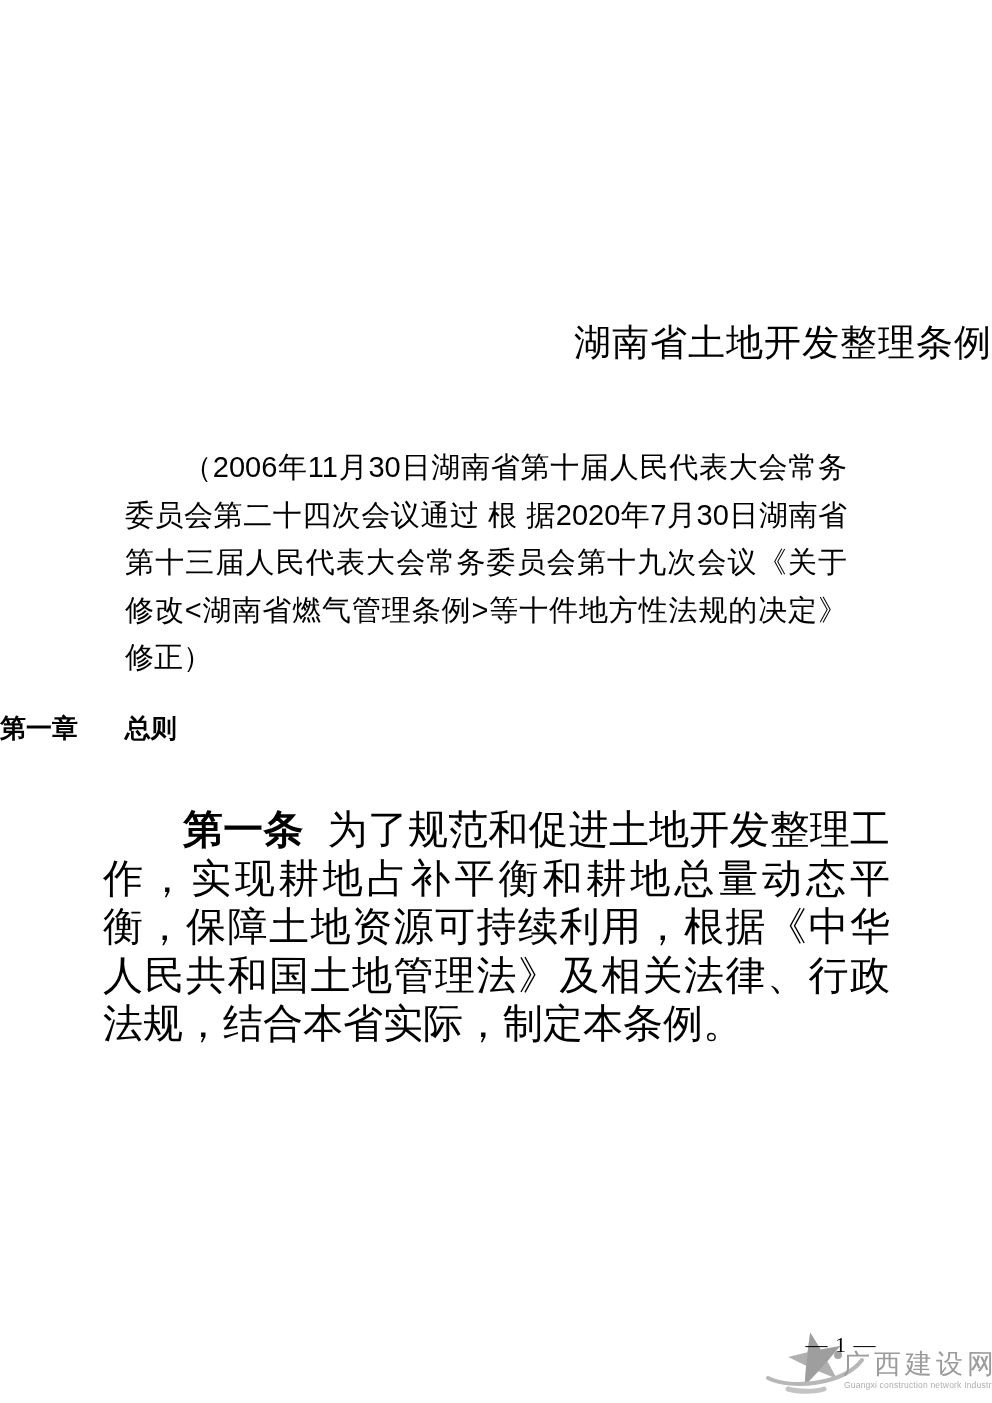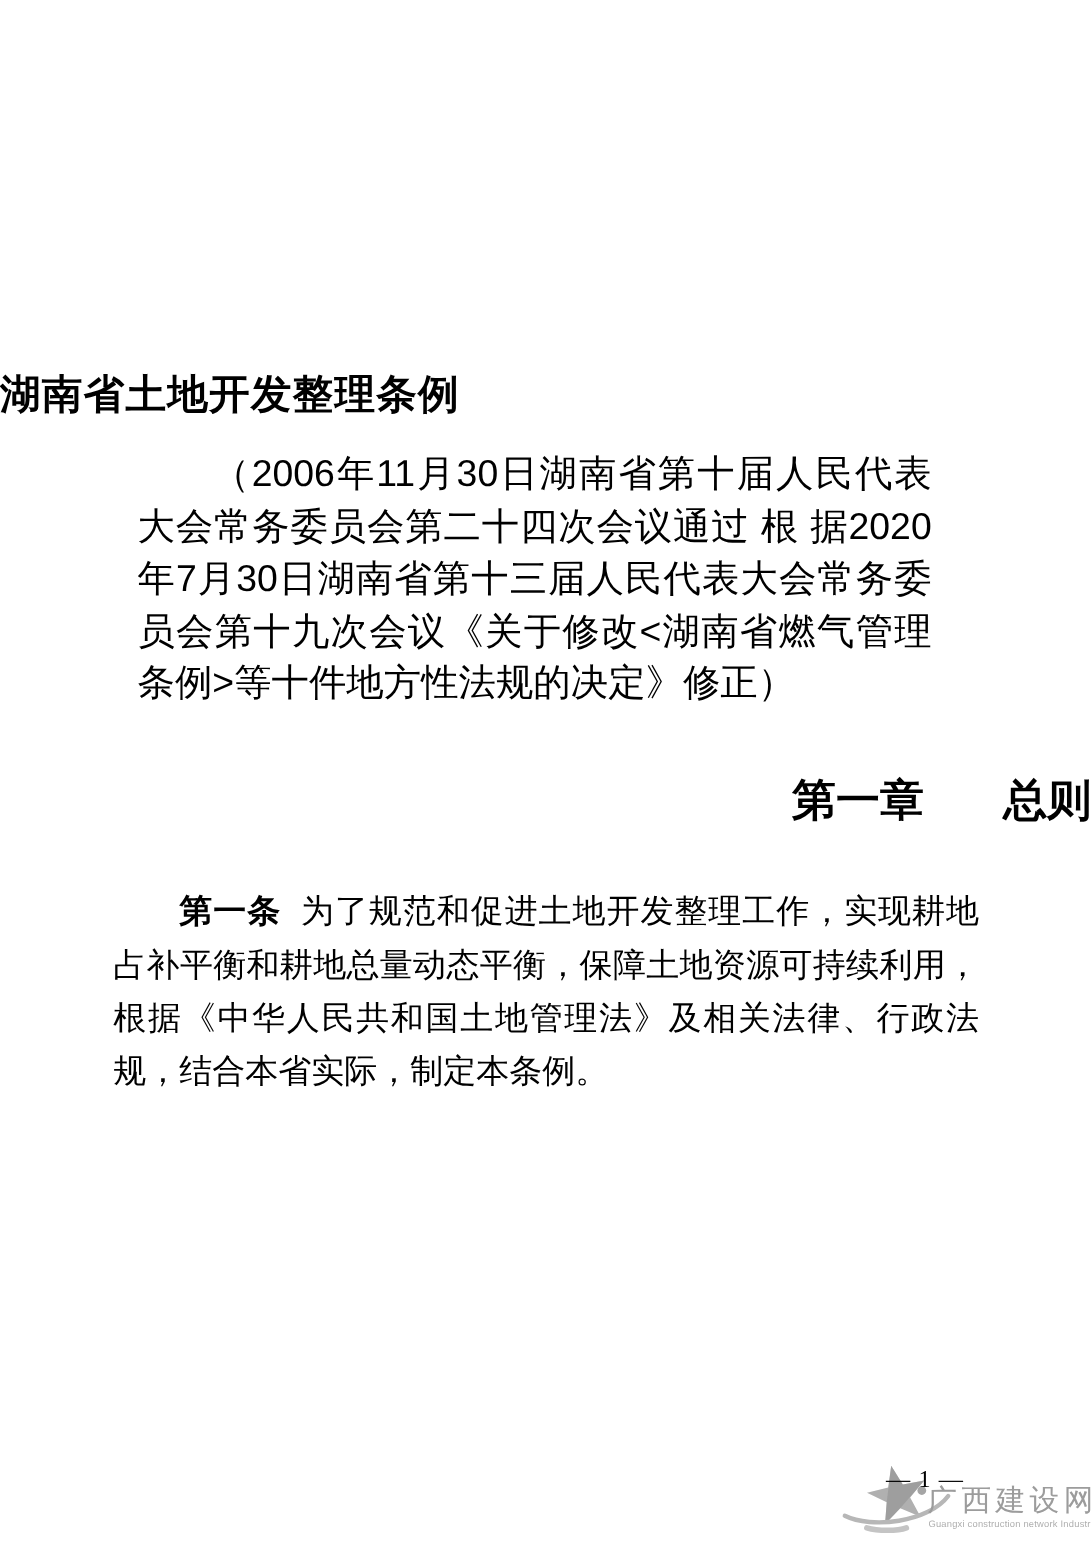--- a/index.html
+++ b/index.html
@@ -10,51 +10,51 @@
     overflow: hidden;
     color: #000;
     font-family: "Liberation Serif", serif;
   }
   .page {
     position: absolute; inset: 0;
     background: #ffffff;
   }
   .doc-title {
     position: absolute;
-    top: 312px; left: 0; width: 100%;
-    text-align: left;
+    top: 296px; left: 0; width: 100%;
+    text-align: right;
     font-family: "Liberation Sans", sans-serif;
-    font-weight: bold;
+    font-weight: normal;
     font-size: 37px;
     letter-spacing: 1px;
     line-height: 44px;
   }
   .preamble {
     position: absolute;
-    top: 408px; left: 125px; width: 722px;
+    top: 444px; left: 125px; width: 722px;
     font-family: "Liberation Sans", sans-serif;
-    font-size: 34px;
+    font-size: 29px;
     line-height: 47.5px;
     text-align: justify;
   }
   .preamble p { margin: 0; text-indent: 2em; }
   .chapter-heading {
     position: absolute;
     top: 710px; left: 0; width: 100%;
-    text-align: right;
+    text-align: left;
     font-family: "Liberation Sans", sans-serif;
     font-weight: bold;
-    font-size: 40px;
+    font-size: 26px;
     line-height: 36px;
   }
   .chapter-heading .chapter-number { margin-right: 1.8em; }
   .body-text {
     position: absolute;
     top: 805px; left: 103px; width: 787px;
-    font-size: 30px;
+    font-size: 40px;
     line-height: 48.6px;
     text-align: justify;
   }
   .body-text p { margin: 0; text-indent: 2em; }
   .article-label {
     font-family: "Liberation Sans", sans-serif;
     font-weight: bold;
   }
   .article-label:not(:empty) { margin-right: 0.6em; }
 

